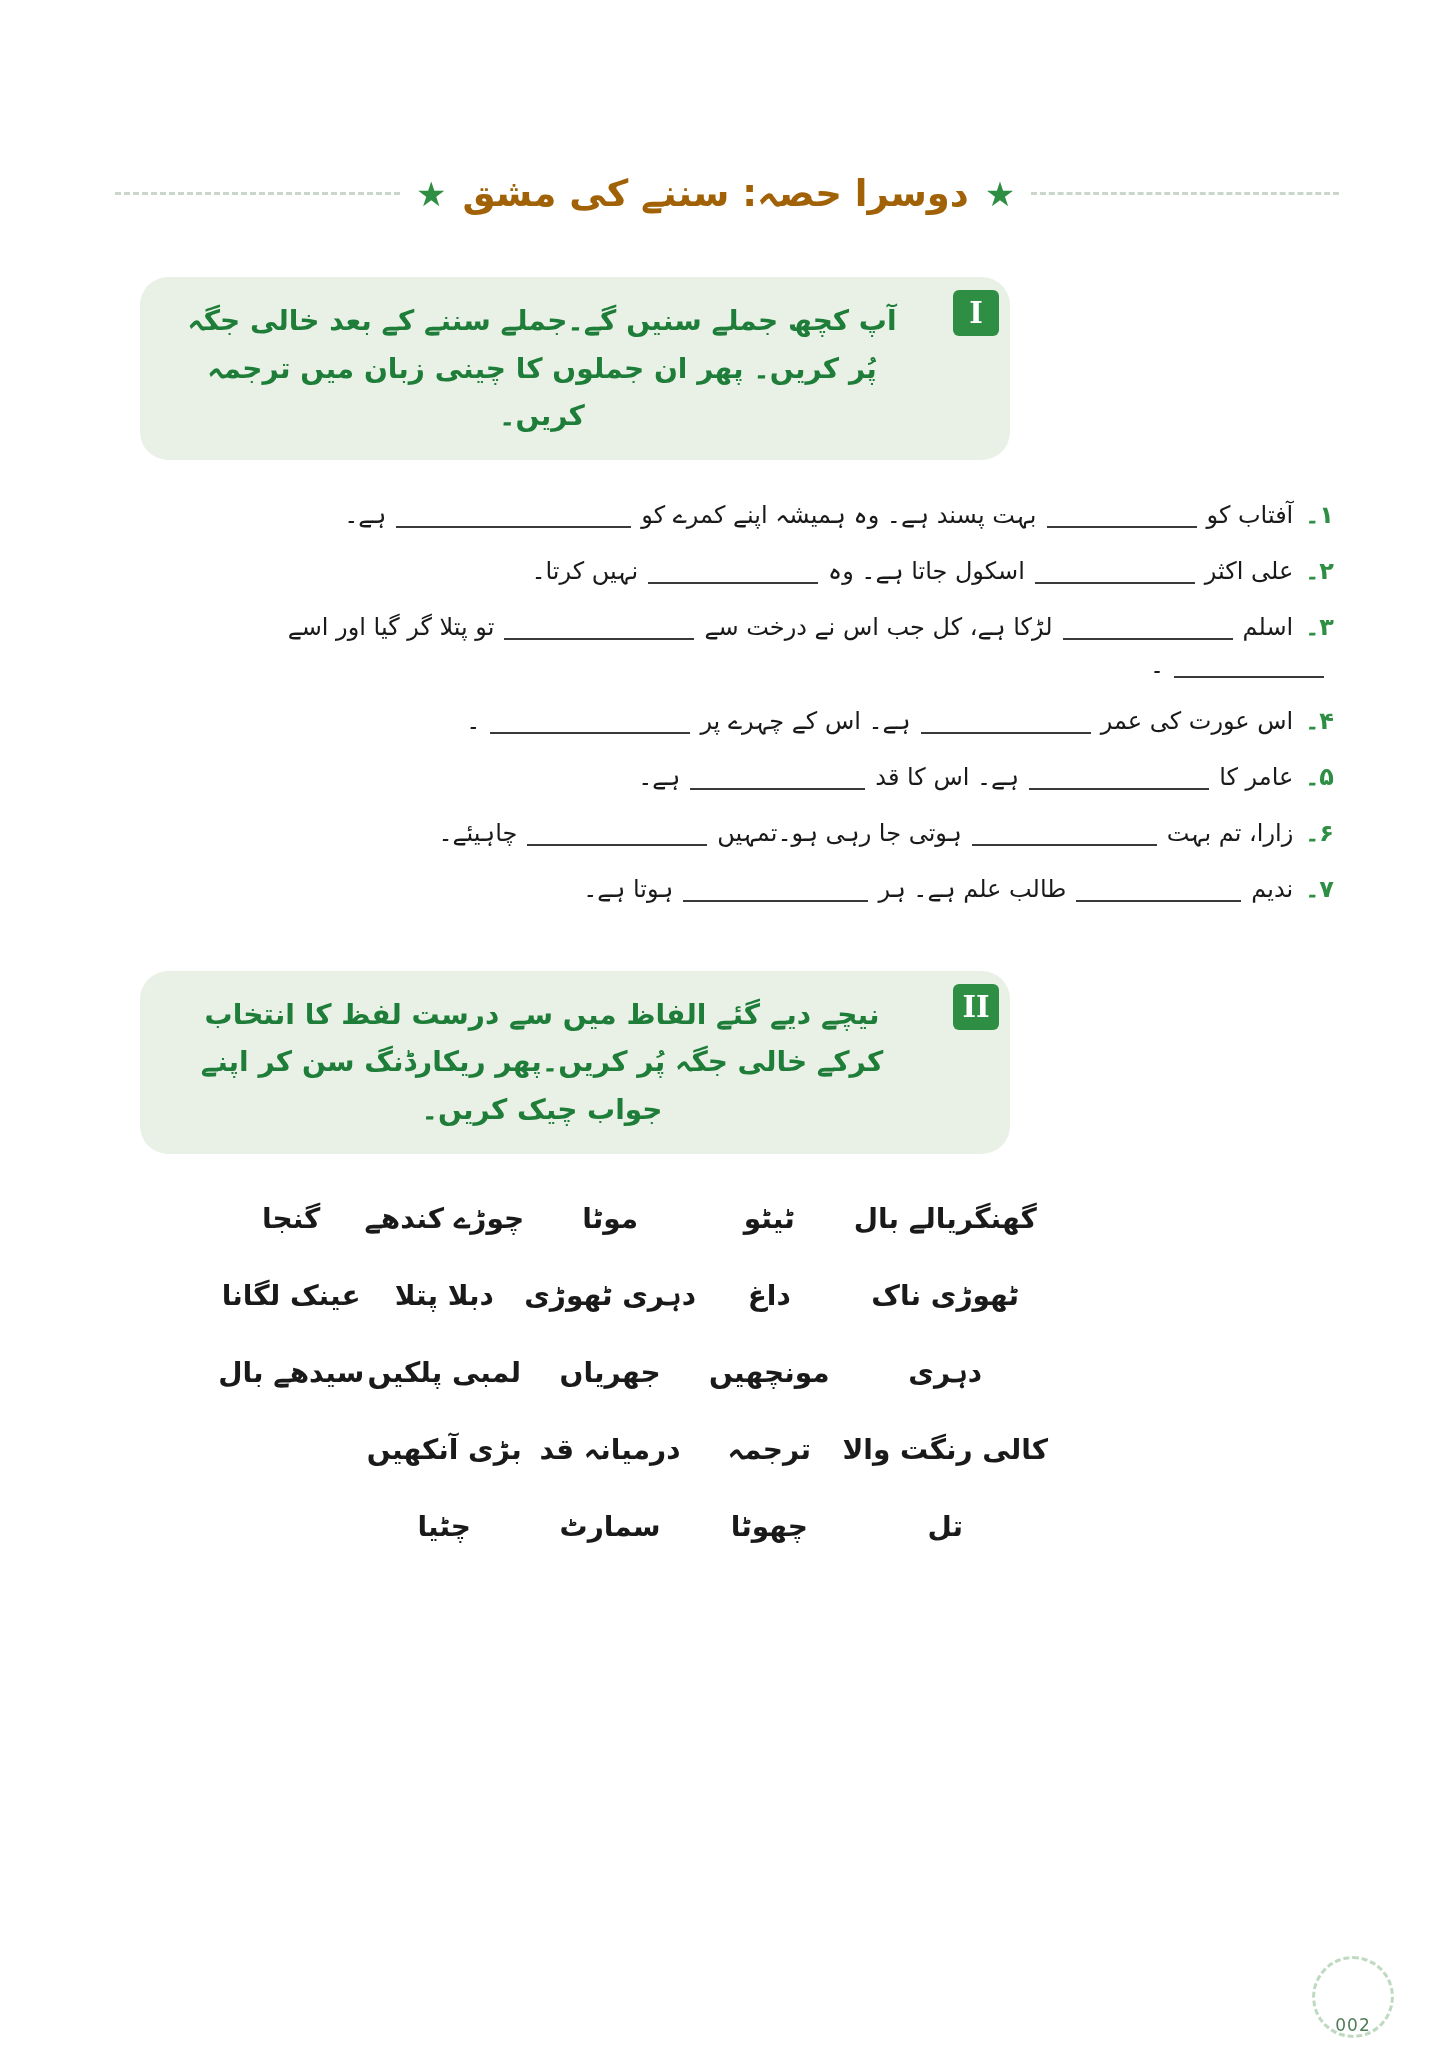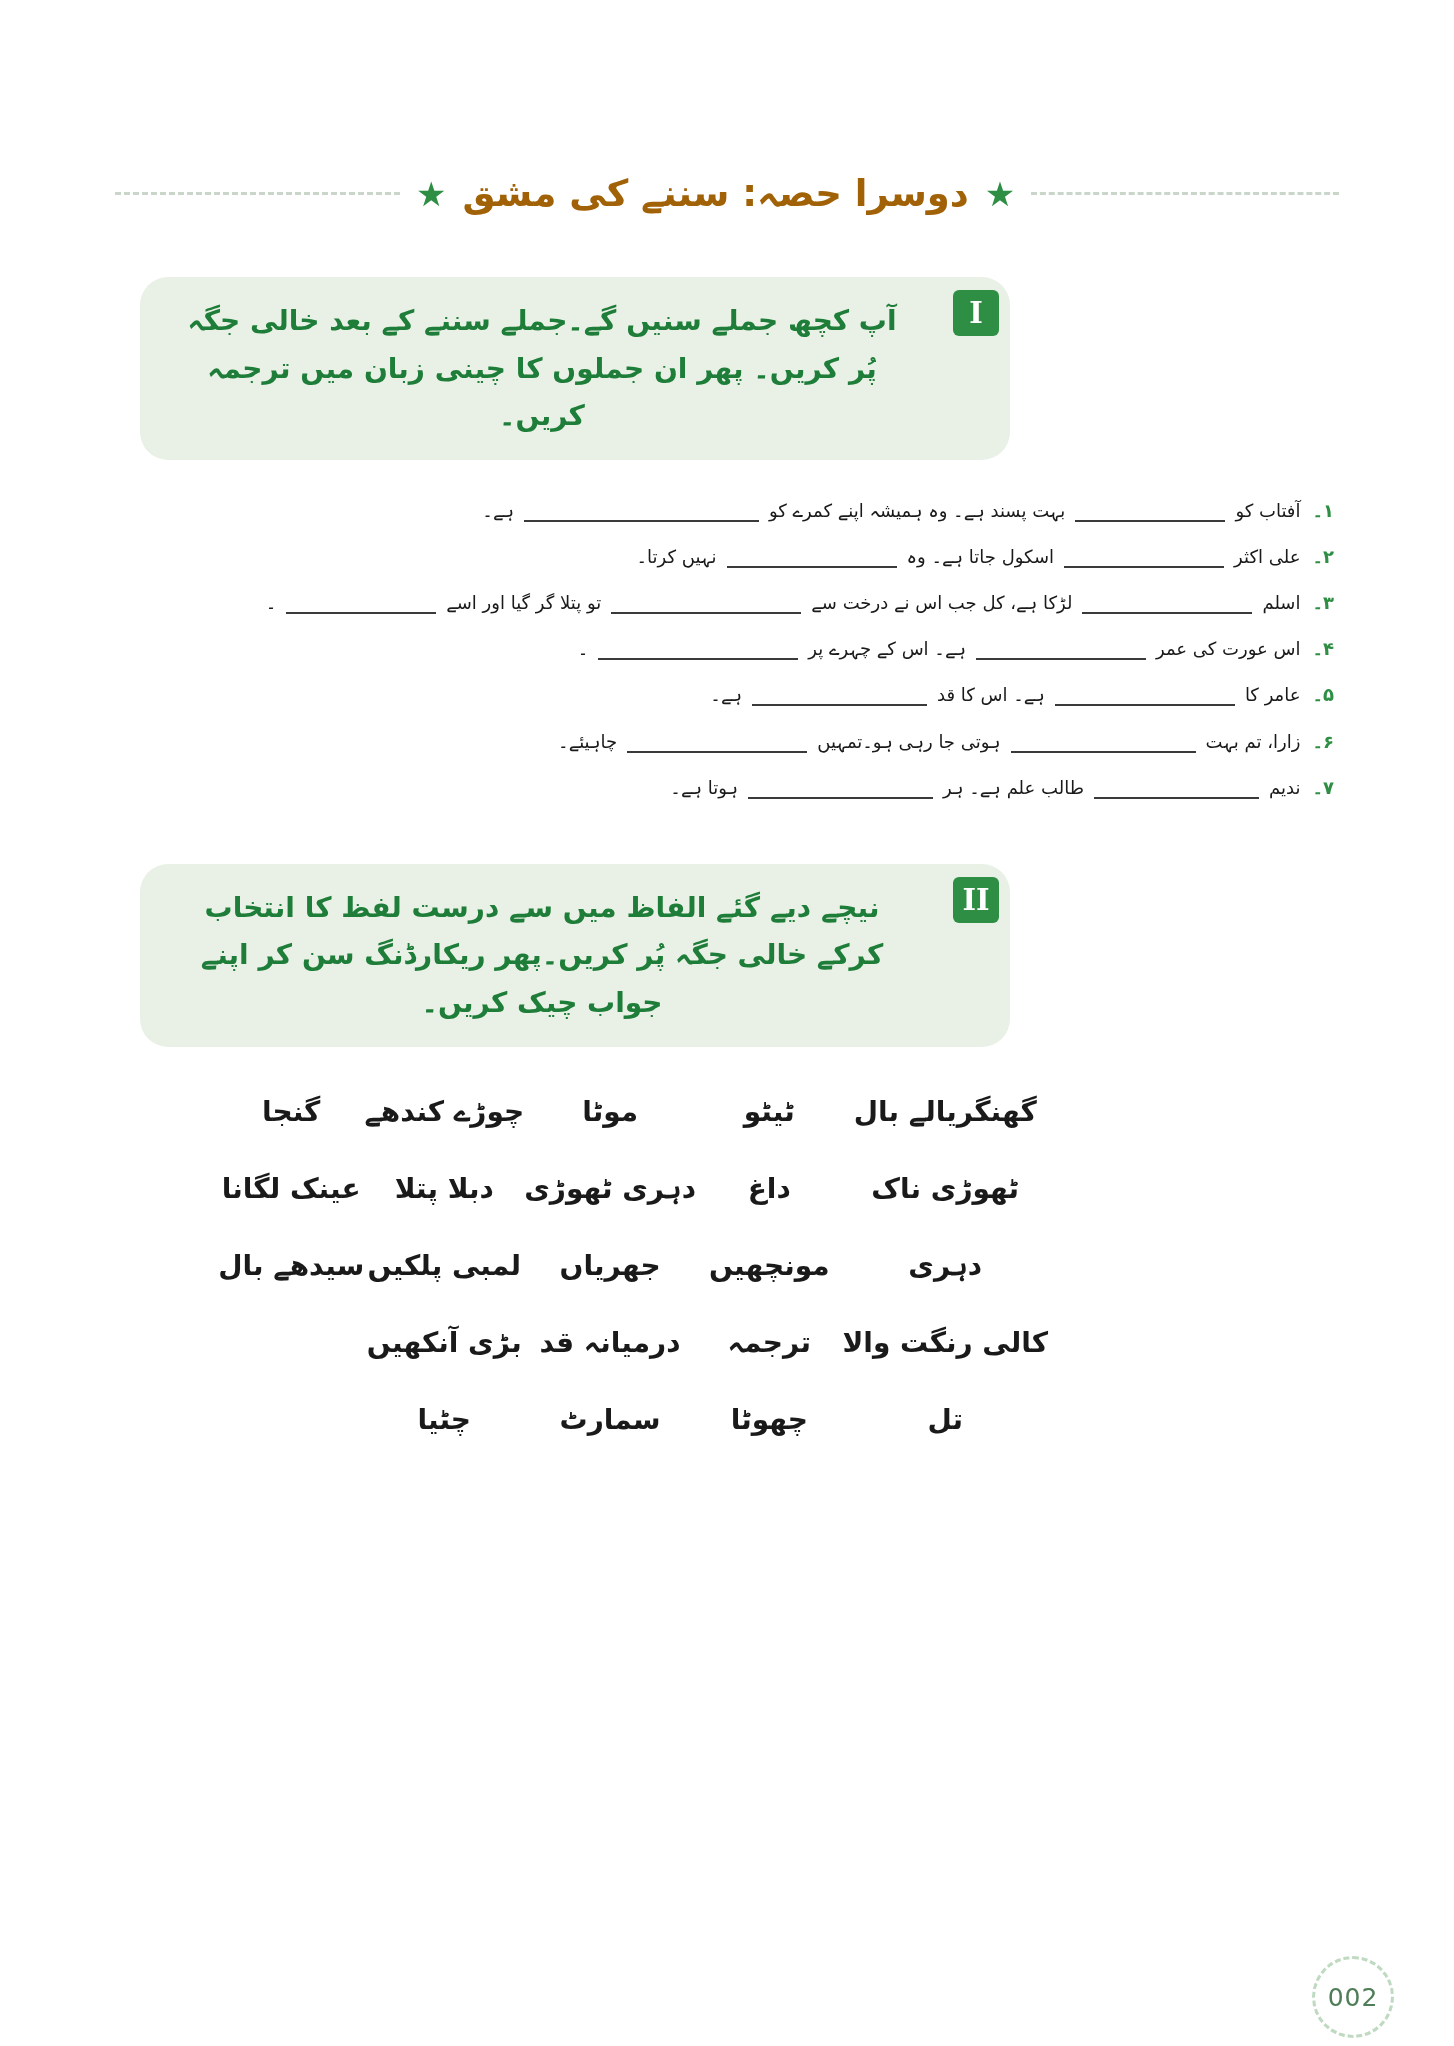--- a/index.html
+++ b/index.html
@@ -72,21 +72,21 @@
     color: var(--instruction-text, #1e7d38);
     font-size: 28px;
     font-weight: bold;
     text-align: center;
     line-height: 1.7;
   }
 
   
   .items {
     margin: 36px 120px 0 120px;
-    font-size: 18px;
+    font-size: 24px;
     text-align: right;
   }
   .item {
     margin-bottom: 17px;
     line-height: 1.62;
   }
   .item-num {
     color: var(--accent-green, #2e8f44);
     font-weight: bold;
     margin-left: 12px;
@@ -116,23 +116,23 @@
   .page-num-circle {
     position: absolute;
     right: 60px;
     bottom: 8px;
     width: 82px;
     height: 82px;
     box-sizing: border-box;
     border: 3px dashed var(--page-circle-border, #bfdac1);
     border-radius: 50%;
     display: flex;
-    align-items: center;
+    align-items: flex-end;
     justify-content: center;
-    font-size: 25px;
+    font-size: 17px;
     letter-spacing: 1px;
     color: var(--page-number-text, #4e7d57);
   }
 </style>
 </head>
 <body>
 
 <div class="page">
 
   <header class="header">

